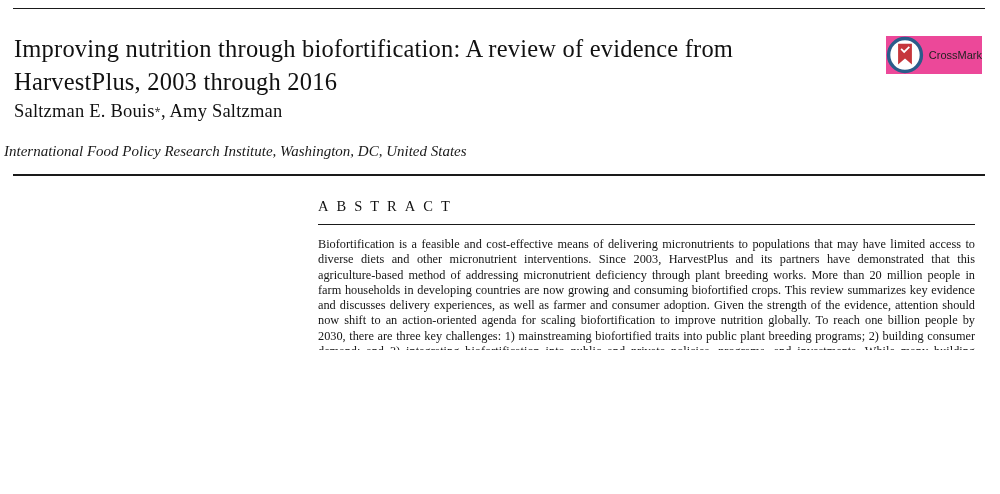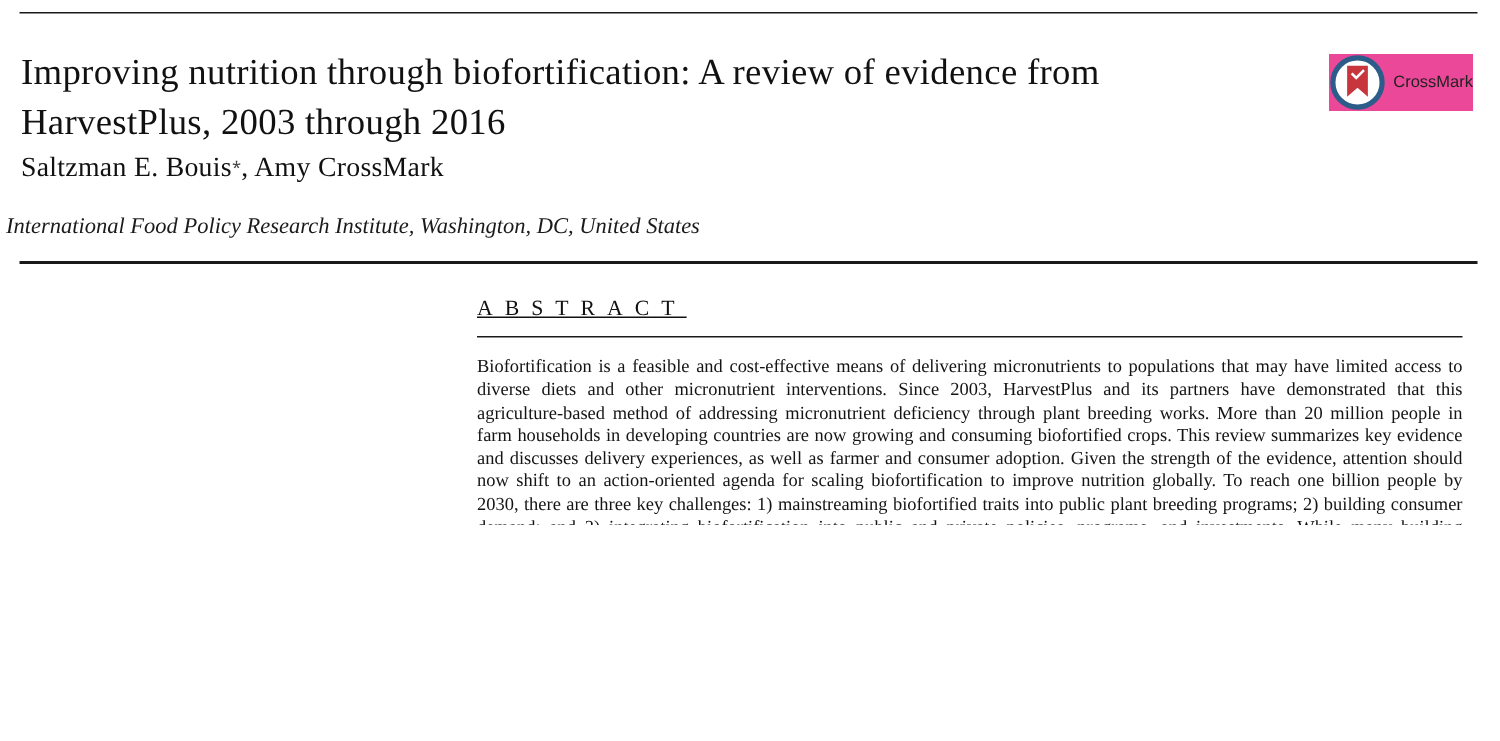--- a/index.html
+++ b/index.html
@@ -80,21 +80,20 @@
     position: absolute;
     left: 318px;
     width: 657px;
     top: 198px;
   }
   .abstract-heading {
     font-size: 14.5px;
     letter-spacing: 8px;
     font-weight: 400;
     margin: 0 0 9px 0;
-    text-decoration: underline;
   }
   .abstract-divider {
     height: 1px;
     background: #1a1a1a;
     margin-bottom: 12px;
   }
   .abstract-text {
     font-size: 12.3px;
     line-height: 15.3px;
     text-align: justify;
@@ -114,21 +113,21 @@
   <div class="crossmark">
     <svg width="38" height="38" viewBox="0 0 44 44">
       <circle cx="22" cy="22" r="19" fill="#ffffff" stroke="#2b5c8a" stroke-width="4"></circle>
       <path d="M14 9 h16 v24 l-8 -7 l-8 7 z" fill="#c6363c"></path>
       <path d="M17.5 15 l3.5 3.5 l6 -6" fill="none" stroke="#ffffff" stroke-width="2"></path>
     </svg>
     <span class="crossmark-label">CrossMark</span>
   </div>
 
   <div class="authors">
-    <span>Saltzman E. Bouis</span><sup>⁎</sup><span>, Amy CrossMark</span>
+    <span>Saltzman E. Bouis</span><sup>⁎</sup><span>, Amy Saltzman</span>
   </div>
 
   <div class="affiliation">International Food Policy Research Institute, Washington, DC, United States</div>
 
   <div class="rule rule-header"></div>
 
   <div class="abstract-section">
     <h2 class="abstract-heading">ABSTRACT</h2>
     <div class="abstract-divider"></div>
     <div class="abstract-text">Biofortification is a feasible and cost-effective means of delivering micronutrients to populations that may have limited access to diverse diets and other micronutrient interventions. Since 2003, HarvestPlus and its partners have demonstrated that this agriculture-based method of addressing micronutrient deficiency through plant breeding works. More than 20 million people in farm households in developing countries are now growing and consuming biofortified crops. This review summarizes key evidence and discusses delivery experiences, as well as farmer and consumer adoption. Given the strength of the evidence, attention should now shift to an action-oriented agenda for scaling biofortification to improve nutrition globally. To reach one billion people by 2030, there are three key challenges: 1) mainstreaming biofortified traits into public plant breeding programs; 2) building consumer demand; and 3) integrating biofortification into public and private policies, programs, and investments. While many building blocks are in place, institutional leadership is needed to continue to drive towards this ambitious goal.</div>

